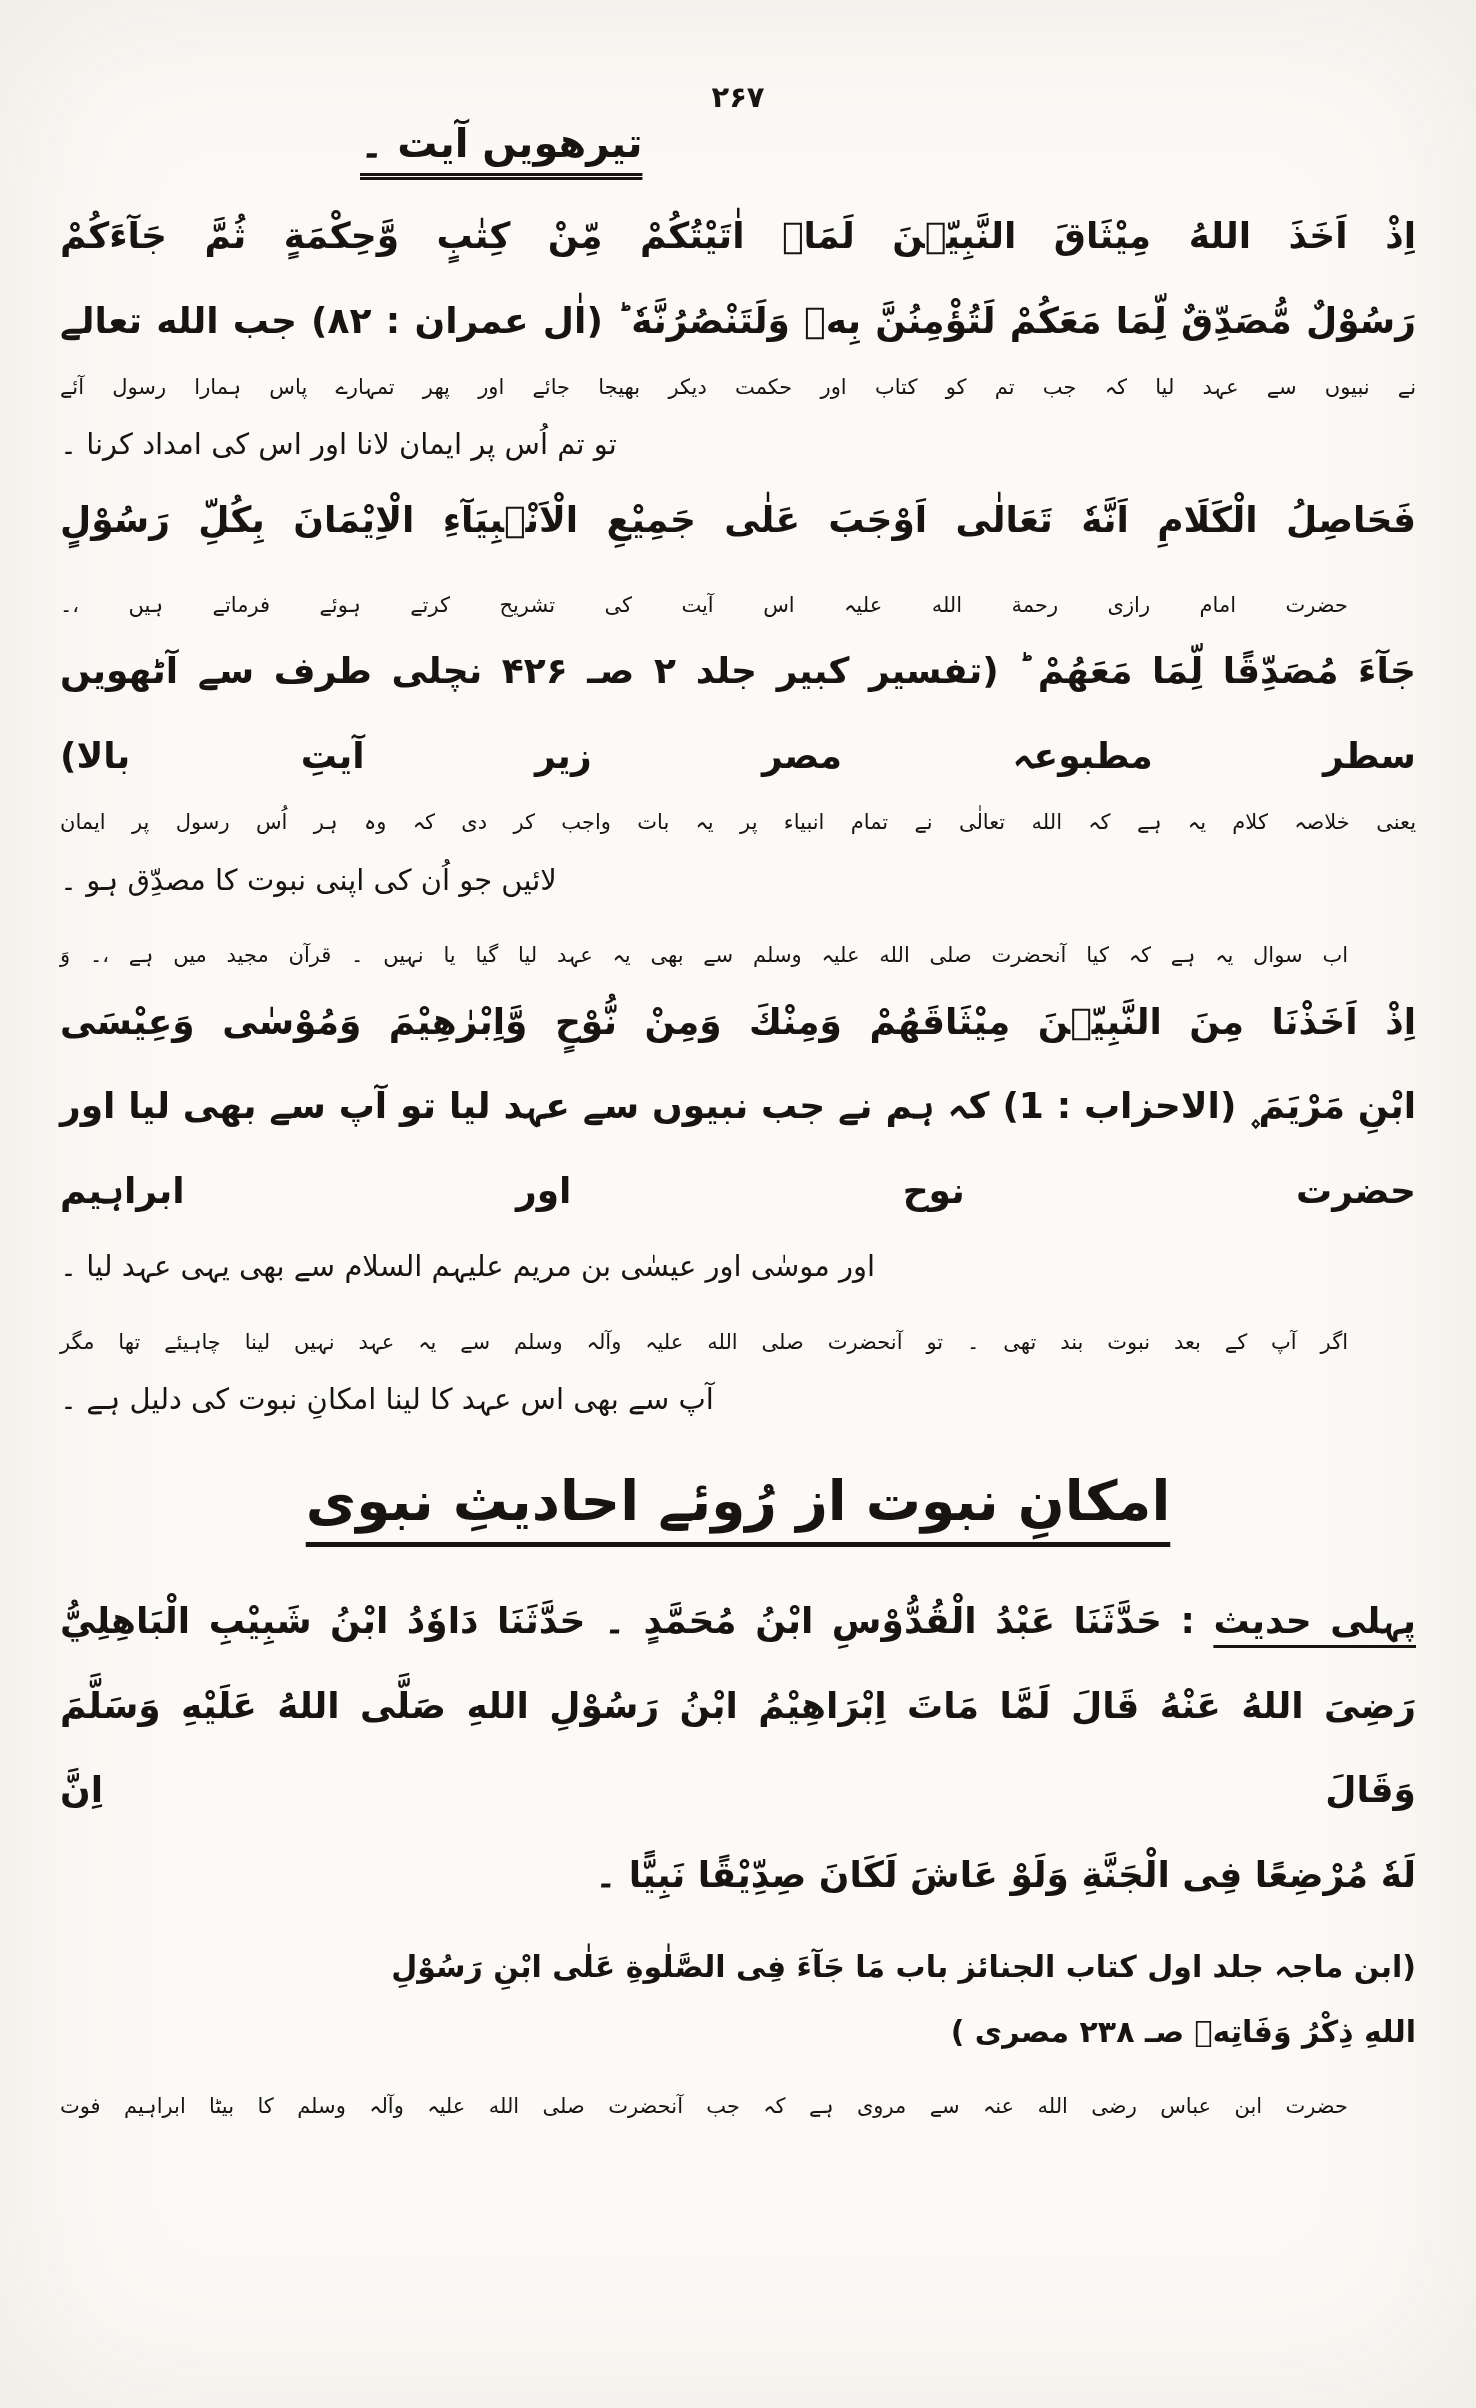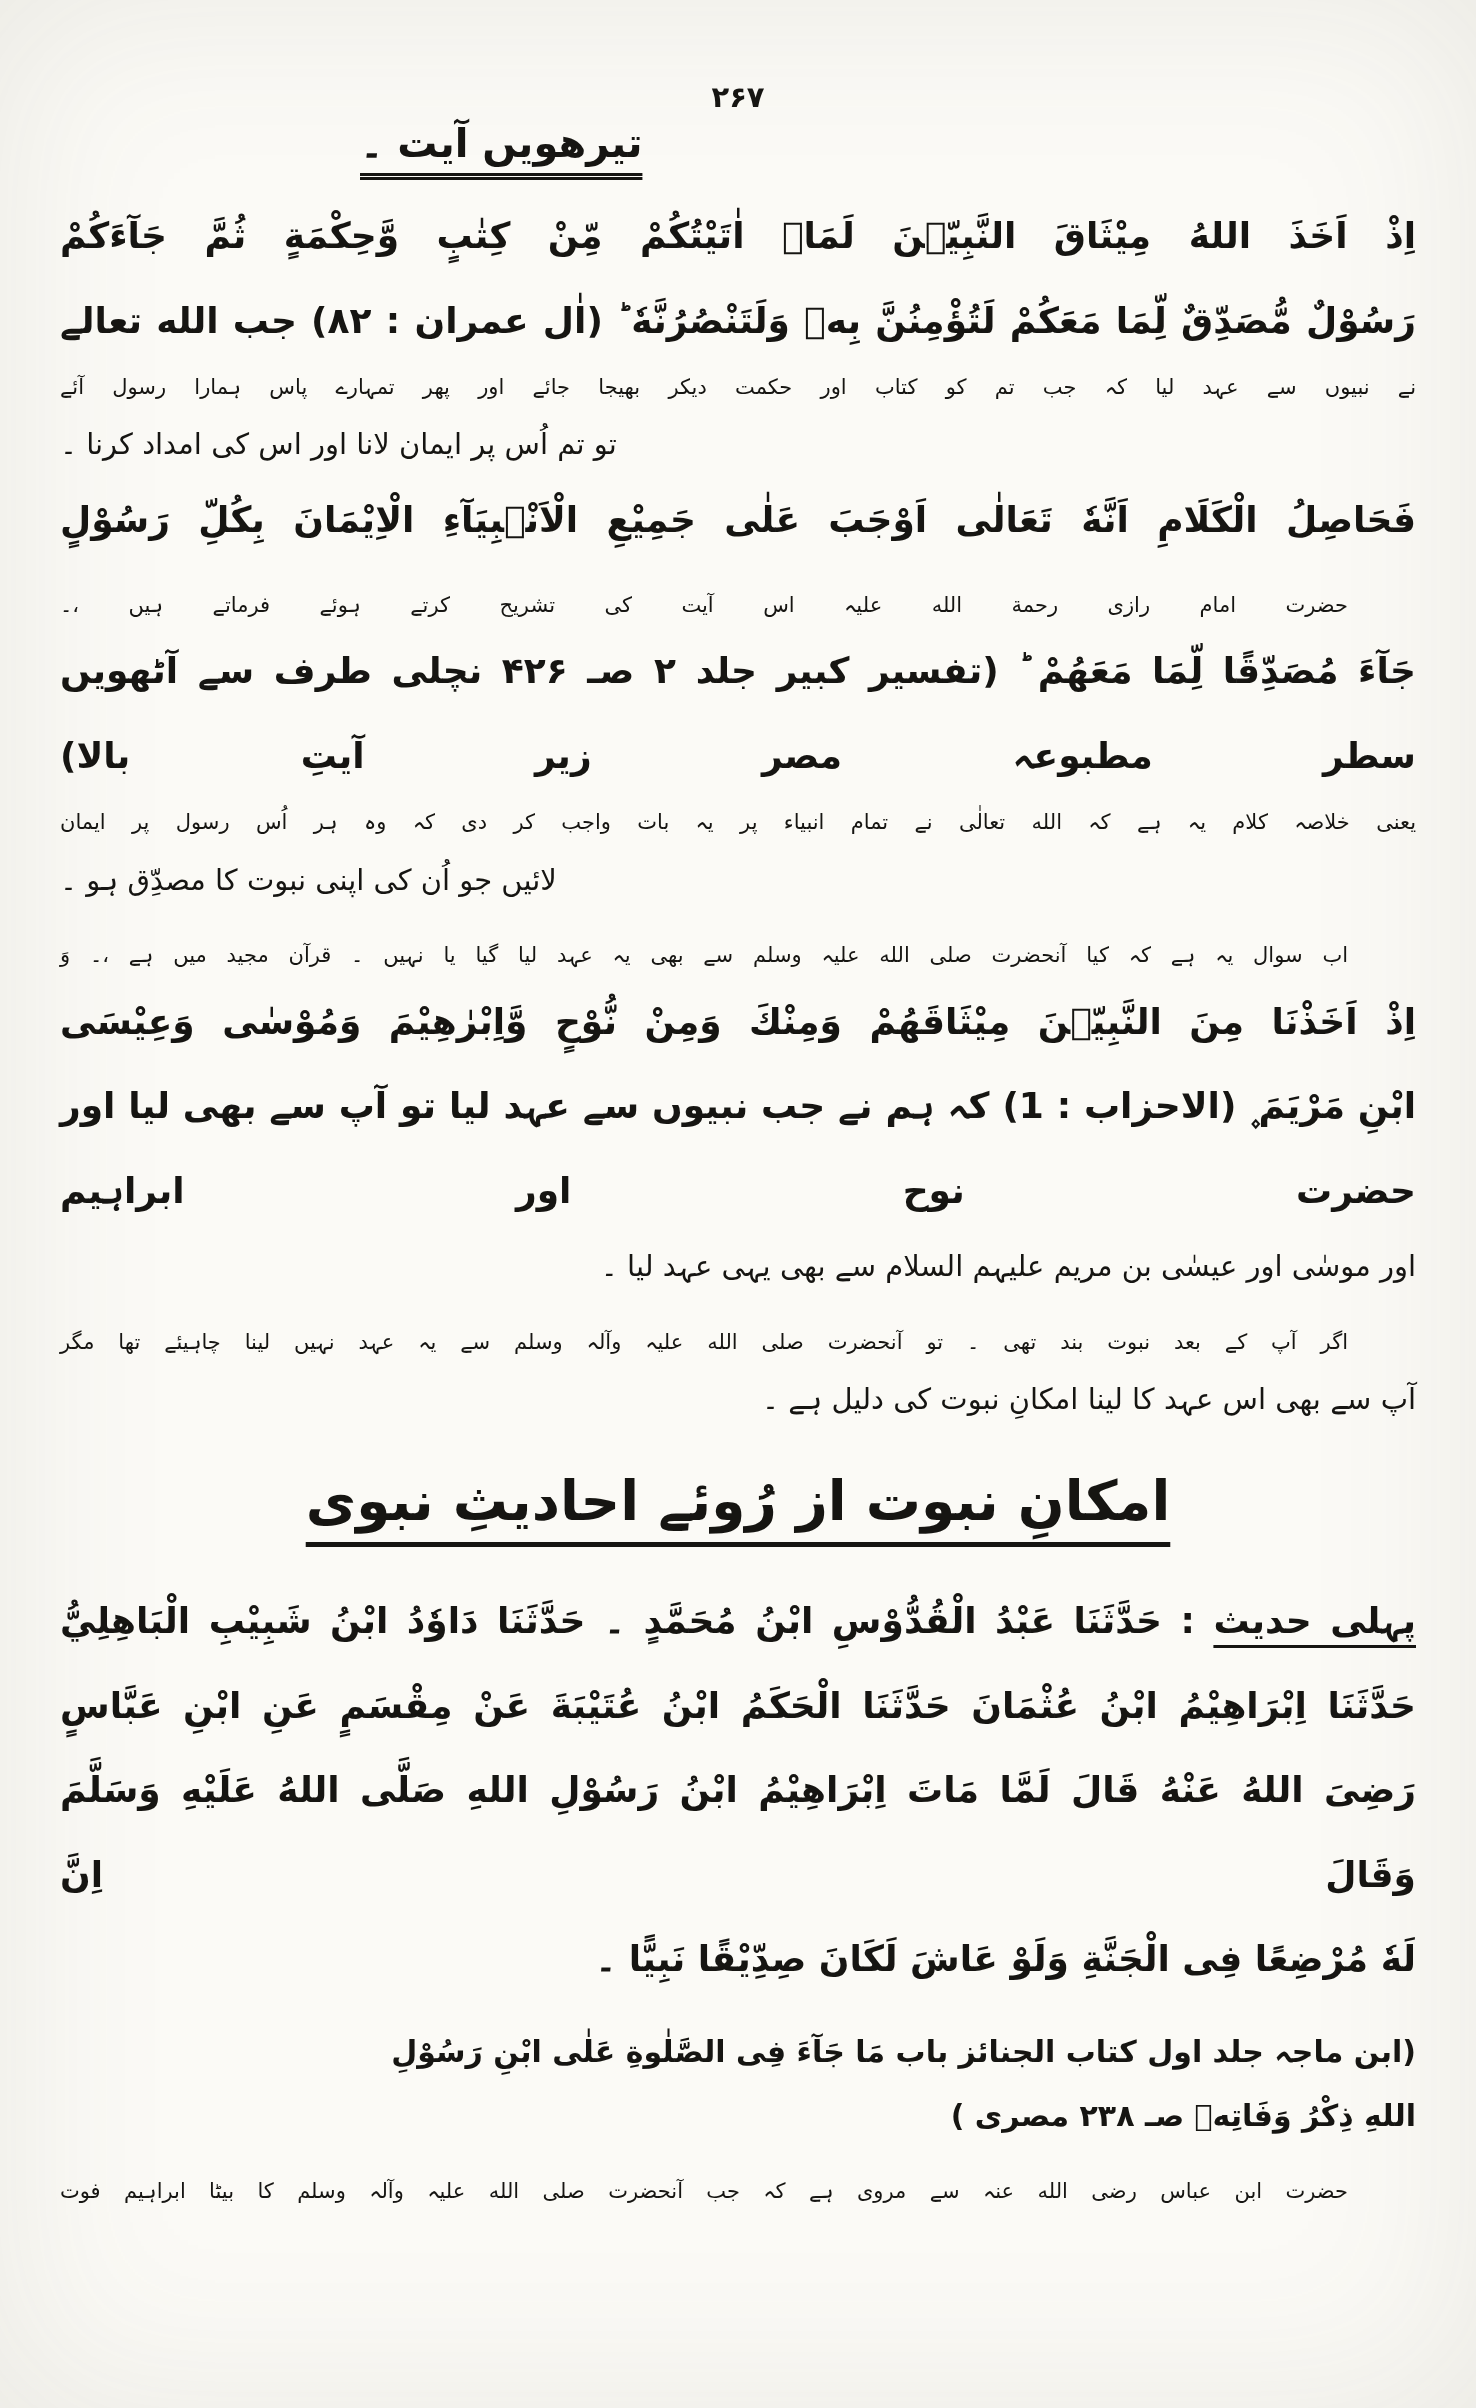--- a/index.html
+++ b/index.html
@@ -47,21 +47,21 @@
   .ar-end{
     font-size:36px;font-weight:700;line-height:2.35;
     text-align:right;
   }
   .ur{
     font-size:21px;font-weight:500;line-height:2.3;
     text-align:justify;text-align-last:justify;
   }
   .ur-end{
     font-size:29px;font-weight:500;line-height:2.3;
-    text-align:right;
+    text-align:left;
   }
   .ur-center{
     font-size:29px;font-weight:500;line-height:2.3;
     text-align:left;
   }
   .ref{
     font-size:30px;font-weight:700;line-height:2.15;
     text-align:right;
   }
   .indent{text-indent:68px;}
@@ -89,20 +89,19 @@
       <div class="line ur">یعنی خلاصہ کلام یہ ہے کہ الله تعالٰی نے تمام انبیاء پر یہ بات واجب کر دی کہ وہ ہر اُس رسول پر ایمان</div>
       <div class="line ur-center">لائیں جو اُن کی اپنی نبوت کا مصدِّق ہو ۔</div>
       <div class="line ur indent sp">اب سوال یہ ہے کہ کیا آنحضرت صلی الله علیہ وسلم سے بھی یہ عہد لیا گیا یا نہیں ۔ قرآن مجید میں ہے ،۔ وَ</div>
       <div class="line ar">اِذْ اَخَذْنَا مِنَ النَّبِيّٖنَ مِيْثَاقَهُمْ وَمِنْكَ وَمِنْ نُّوْحٍ وَّاِبْرٰهِيْمَ وَمُوْسٰى وَعِيْسَى</div>
       <div class="line ar">ابْنِ مَرْيَمَ ۪ (الاحزاب : 1) کہ ہم نے جب نبیوں سے عہد لیا تو آپ سے بھی لیا اور حضرت نوح اور ابراہیم</div>
       <div class="line ur-end">اور موسٰی اور عیسٰی بن مریم علیہم السلام سے بھی یہی عہد لیا ۔</div>
       <div class="line ur indent sp">اگر آپ کے بعد نبوت بند تھی ۔ تو آنحضرت صلی الله علیہ وآلہ وسلم سے یہ عہد نہیں لینا چاہیئے تھا مگر</div>
       <div class="line ur-end">آپ سے بھی اس عہد کا لینا امکانِ نبوت کی دلیل ہے ۔</div>
       <div class="line sec-head"><span class="u">امکانِ نبوت از رُوئے احادیثِ نبوی</span></div>
       <div class="line ar"><span class="lead">پہلی حدیث</span>‏ : حَدَّثَنَا عَبْدُ الْقُدُّوْسِ ابْنُ مُحَمَّدٍ ۔ حَدَّثَنَا دَاوٗدُ ابْنُ شَبِيْبِ الْبَاهِلِيُّ</div>
-      <div class="line ar">حَدَّثَنَا اِبْرَاهِيْمُ ابْنُ عُثْمَانَ حَدَّثَنَا الْحَكَمُ ابْنُ عُتَيْبَةَ عَنْ مِقْسَمٍ عَنِ ابْنِ عَبَّاسٍ</div>
       <div class="line ar">رَضِىَ اللهُ عَنْهُ قَالَ لَمَّا مَاتَ اِبْرَاهِيْمُ ابْنُ رَسُوْلِ اللهِ صَلَّى اللهُ عَلَيْهِ وَسَلَّمَ وَقَالَ اِنَّ</div>
       <div class="line ar-end">لَهٗ مُرْضِعًا فِى الْجَنَّةِ وَلَوْ عَاشَ لَكَانَ صِدِّيْقًا نَبِيًّا ۔</div>
       <div class="line ref sp">(ابن ماجہ جلد اول کتاب الجنائز باب مَا جَآءَ فِی الصَّلٰوةِ عَلٰی ابْنِ رَسُوْلِ</div>
       <div class="line ref">اللهِ ذِكْرُ وَفَاتِهٖ صـ ۲۳۸ مصری )</div>
       <div class="line ur indent sp">حضرت ابن عباس رضی الله عنہ سے مروی ہے کہ جب آنحضرت صلی الله علیہ وآلہ وسلم کا بیٹا ابراہیم فوت</div>
     </div>
 </div>
 
 </body></html>

